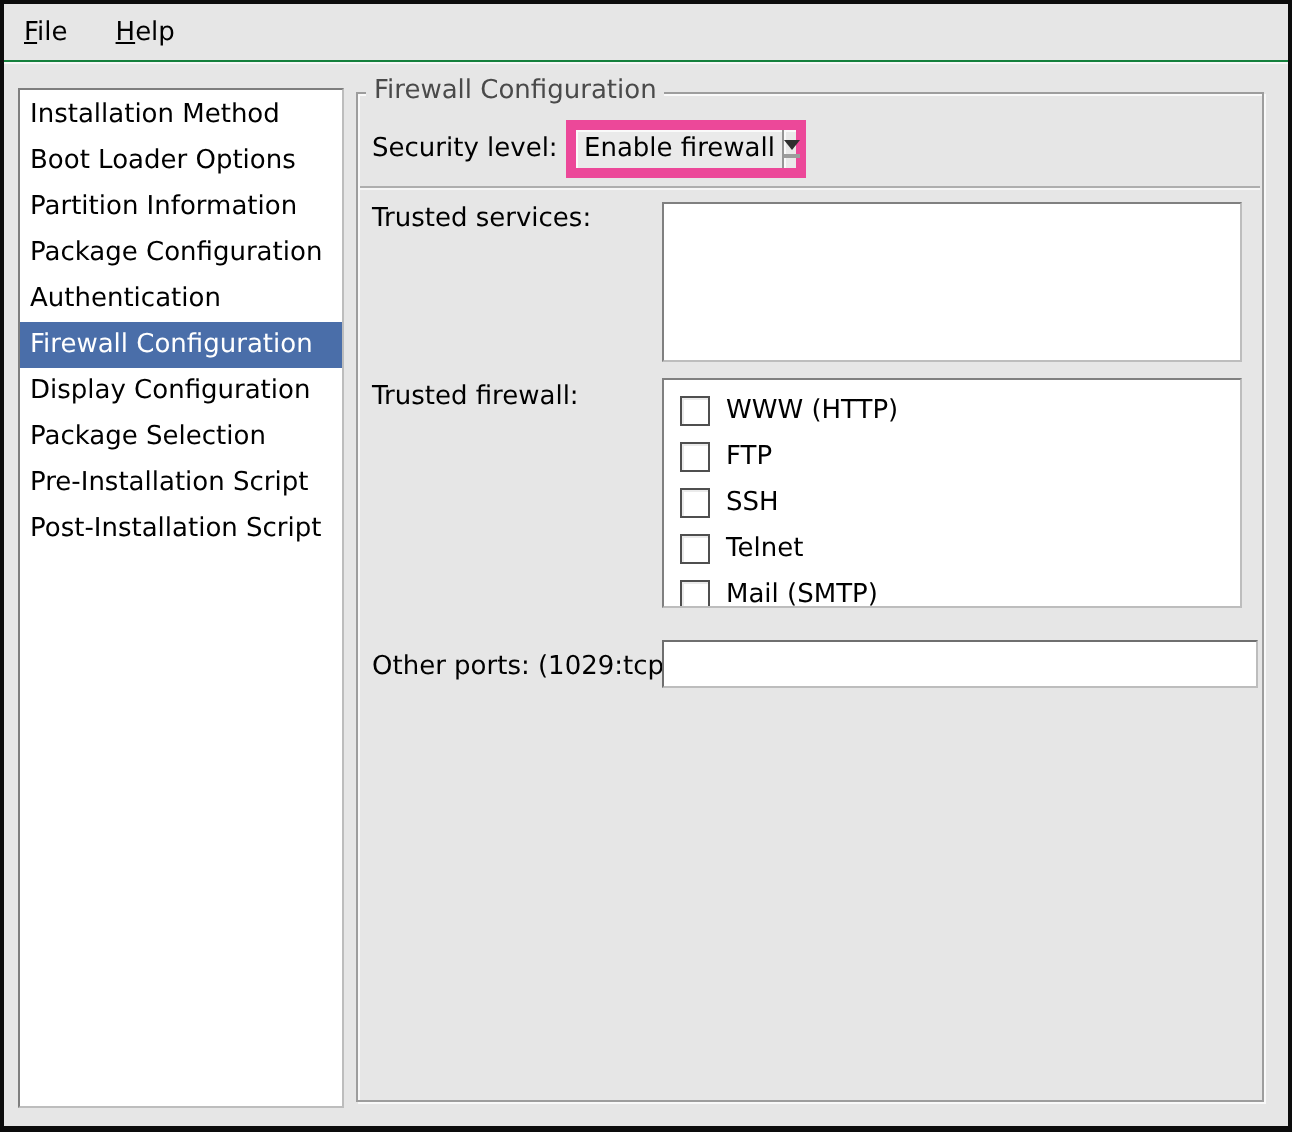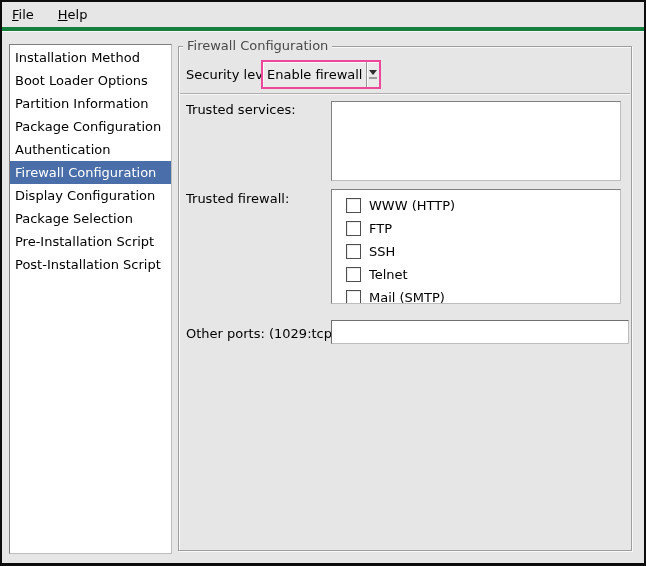--- a/index.html
+++ b/index.html
@@ -18,21 +18,21 @@
   .window-border{
     position:absolute;inset:0;
     border:2px solid #0c0c0c;border-bottom-width:3px;
     pointer-events:none;z-index:50;
   }
   
   .menubar{
     position:absolute;left:2px;top:2px;right:2px;height:29px;
     display:flex;align-items:center;
     padding-left:2px;
-    border-bottom:4px solid #15803d;
+    border-bottom:1px solid #15803d;
     box-shadow:0 1px 0 #f7f7f7;
     background:var(--window_background,#e6e6e6);
     box-sizing:border-box;
   }
   .menu-item{
     display:inline-block;
     padding:4px 8px;margin-right:8px;
     cursor:default;
   }
   .menu-item::first-letter{text-decoration:underline;}
@@ -65,24 +65,24 @@
   .frame-title{
     position:absolute;top:-9px;left:4px;
     background:var(--window_background,#e6e6e6);
     padding:0 4px;
     color:var(--frame_title_text,#4a4a4a);
     white-space:nowrap;
   }
   .field-label{position:absolute;white-space:nowrap;}
   
   .combo{
-    position:absolute;left:82px;top:13px;width:120px;height:29px;
+    position:absolute;left:104px;top:13px;width:120px;height:29px;
     display:flex;align-items:stretch;
     background:#eaeaea;
-    border:2px solid #ec4899;
+    border:5px solid #ec4899;
     box-shadow:inset 1px 1px 0 #fafafa;
     box-sizing:border-box;
     cursor:default;
   }
   .combo-value{
     flex:1;display:flex;align-items:center;justify-content:center;
     padding:0 4px;white-space:nowrap;
   }
   .combo-arrow-box{
     width:27px;
@@ -106,21 +106,21 @@
     position:absolute;left:152px;width:290px;
     background:var(--field_background,#fff);
     border:1px solid;border-color:#808080 #bdbdbd #bdbdbd #808080;
     box-sizing:border-box;
     overflow:hidden;
   }
   .devices-box{top:54px;height:80px;}
   .services-box{top:142px;height:115px;padding-top:4px;}
   .svc-row{
     height:23px;display:flex;align-items:center;
-    padding-left:14px;cursor:default;
+    padding-left:8px;cursor:default;
   }
   .checkbox{
     width:13px;height:13px;flex:0 0 13px;
     background:#fff;
     border:1px solid #4f4f4f;
     box-shadow:inset 1px 1px 0 rgba(0,0,0,.08);
     box-sizing:content-box;
     margin-right:8px;
   }
   .svc-label{white-space:nowrap;}

